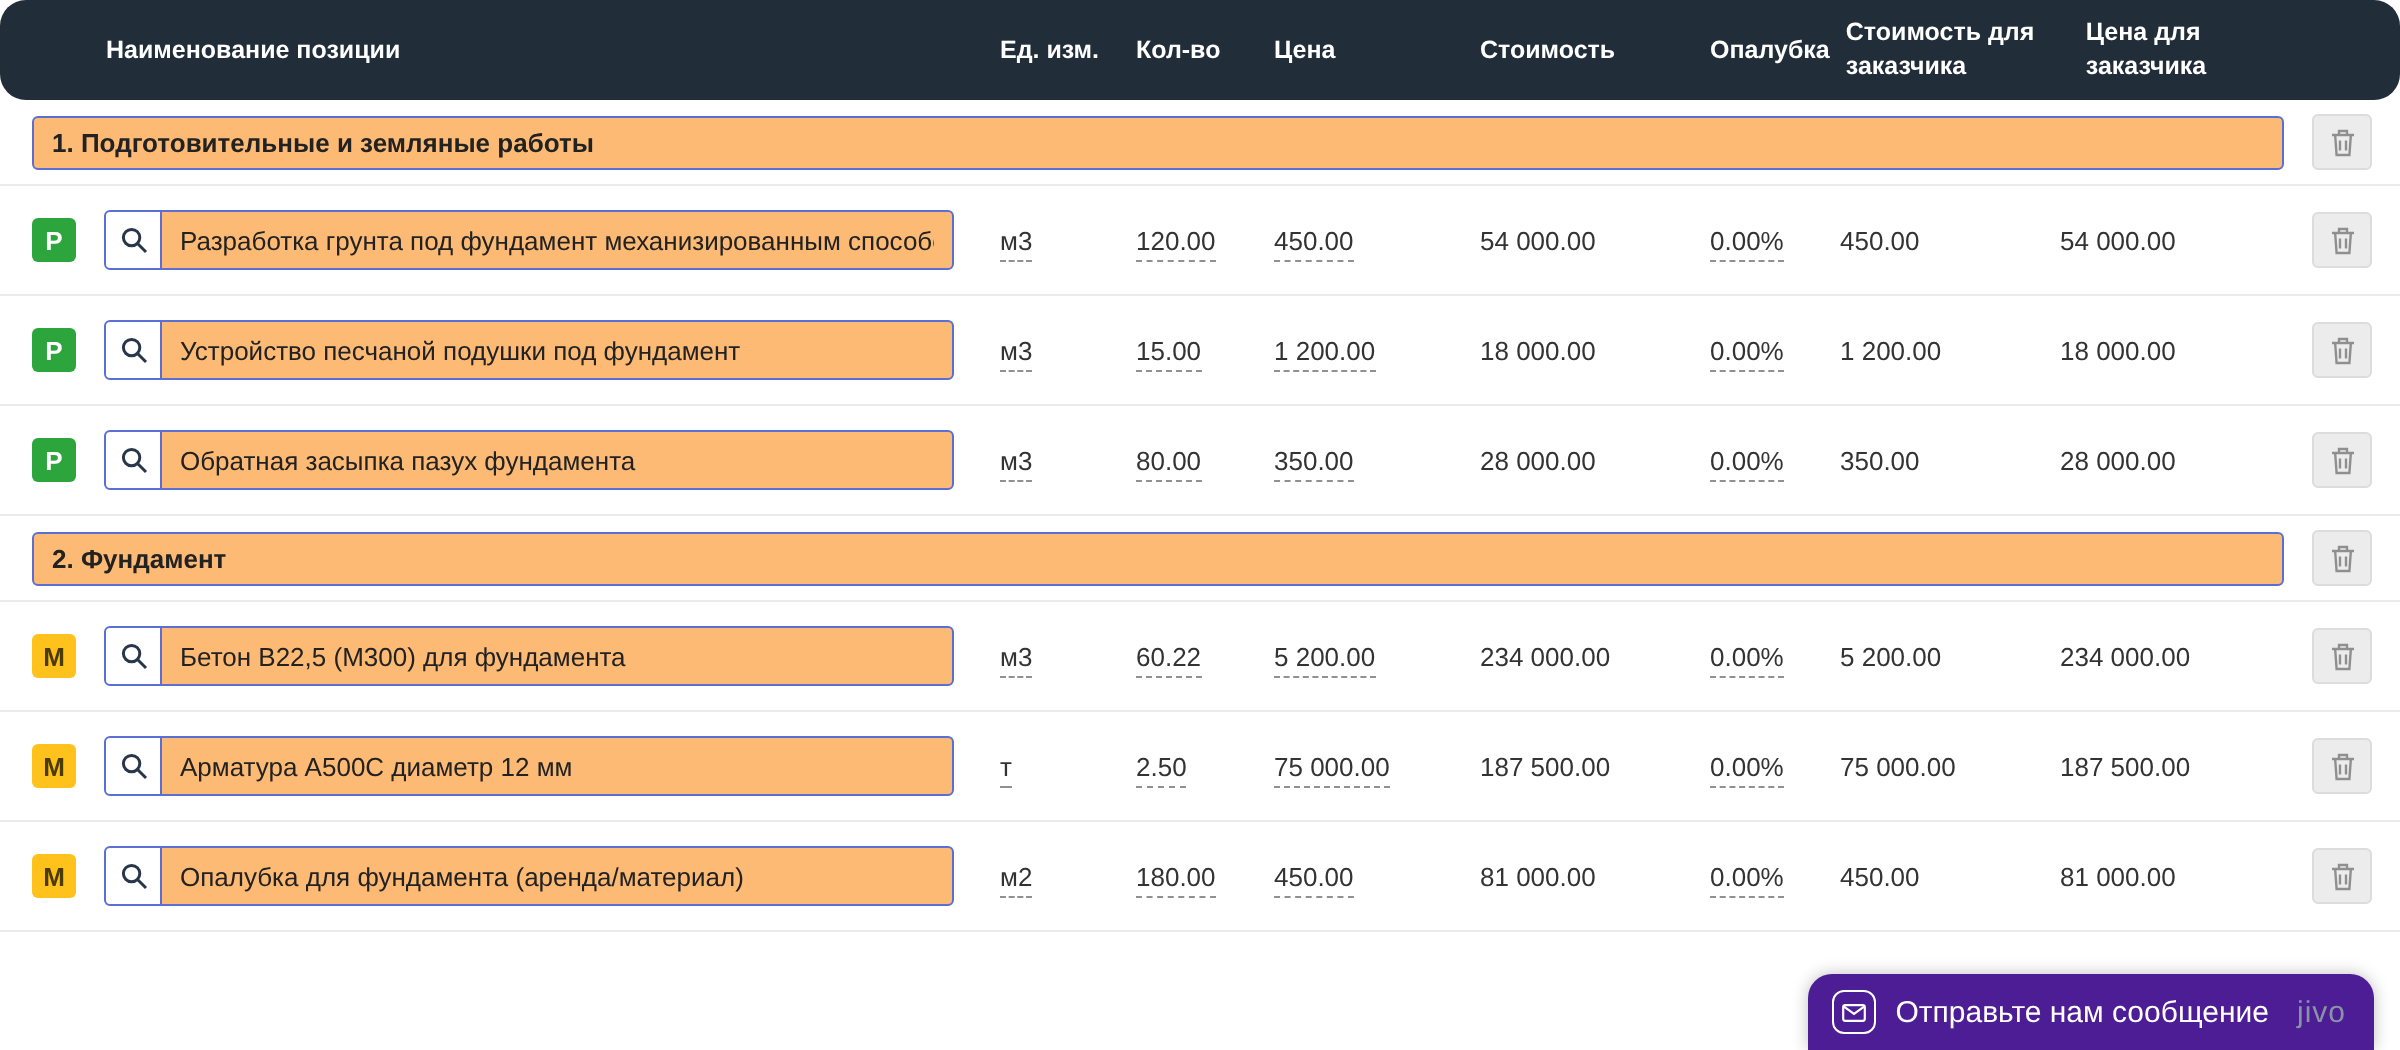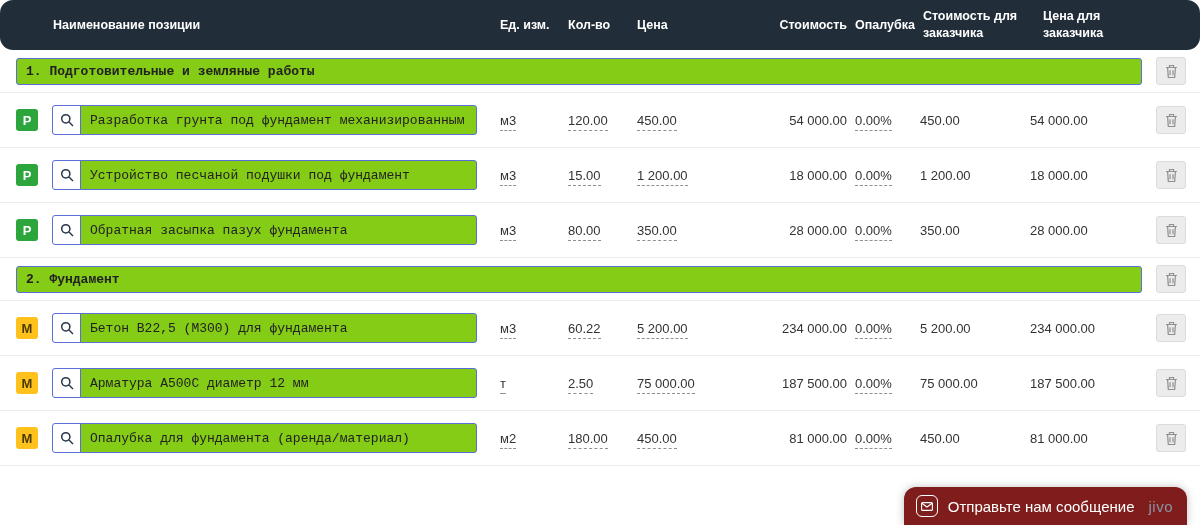--- a/index.html
+++ b/index.html
@@ -22,42 +22,42 @@
     padding: 8px 14px 8px 16px;
     min-height: 50px;
     border-radius: 13px;
   }
   .th { font-weight: bold; font-size: 12.5px; line-height: 1.35; }
   .c { padding-right: 8px; }
   .c-name   { flex: 0 0 484px; }
   .c-unit   { flex: 0 0 68px; }
   .c-qty    { flex: 0 0 69px; }
   .c-price  { flex: 0 0 103px; }
-  .c-cost   { flex: 0 0 115px; text-align: right; }
+  .c-cost   { flex: 0 0 115px; }
   .c-markup { flex: 0 0 65px; }
   .c-cprice { flex: 0 0 110px; }
   .c-ccost  { flex: 0 0 120px; }
   .c-actions { flex: 1 1 auto; display: flex; justify-content: flex-end; padding-right: 0; }
   .thead .c-name { padding-left: 37px; }
 
   .row {
     display: flex; align-items: center;
     padding: 12px 14px 12px 16px;
     border-bottom: 1px solid #ebebeb;
     font-size: 13px; color: #333;
   }
   .row-section { padding-top: 7px; padding-bottom: 7px; }
   .row-section .c-actions { flex: 0 0 auto; margin-left: 14px; }
 
   .inp {
     border: 1px solid var(--accent-border, #5a6fd6);
     border-radius: 3px;
     font-size: 13px; color: #222;
     padding: 5px 9px; height: 30px;
-    font-family: Liberation Mono, monospace; background: #84cc16; outline: none;
+    font-family: Liberation Sans, sans-serif; background: #fdba74; outline: none;
   }
   .section-input { flex: 1 1 auto; font-weight: bold; height: 27px; padding: 4px 9px; }
 
   .c-name { display: flex; align-items: center; }
   .badge {
     flex: 0 0 22px; width: 22px; height: 22px; border-radius: 3px;
     display: flex; align-items: center; justify-content: center;
     font-size: 13px; font-weight: bold; margin-right: 14px;
   }
   .badge-work { background: var(--badge-work, #2ca53c); color: #fff; }
@@ -77,21 +77,21 @@
 
   .trash-btn {
     width: 30px; height: 28px; padding: 0;
     background: #ececec; border: 1px solid #dcdcdc; border-radius: 3px;
     display: flex; align-items: center; justify-content: center; cursor: pointer;
   }
 
   
   .chat {
     position: absolute; right: 13px; bottom: 0;
-    background: #7f1d1d; color: #fff;
+    background: #4c1d95; color: #fff;
     display: flex; align-items: center; gap: 10px;
     padding: 8px 14px 8px 12px;
     border-radius: 12px 12px 0 0;
     font-size: 15px; cursor: pointer;
     box-shadow: 0 0 8px rgba(0,0,0,.25);
   }
   .chat-ico {
     width: 22px; height: 22px; flex: 0 0 22px;
     border: 1.5px solid #fff; border-radius: 6px;
     display: flex; align-items: center; justify-content: center;

